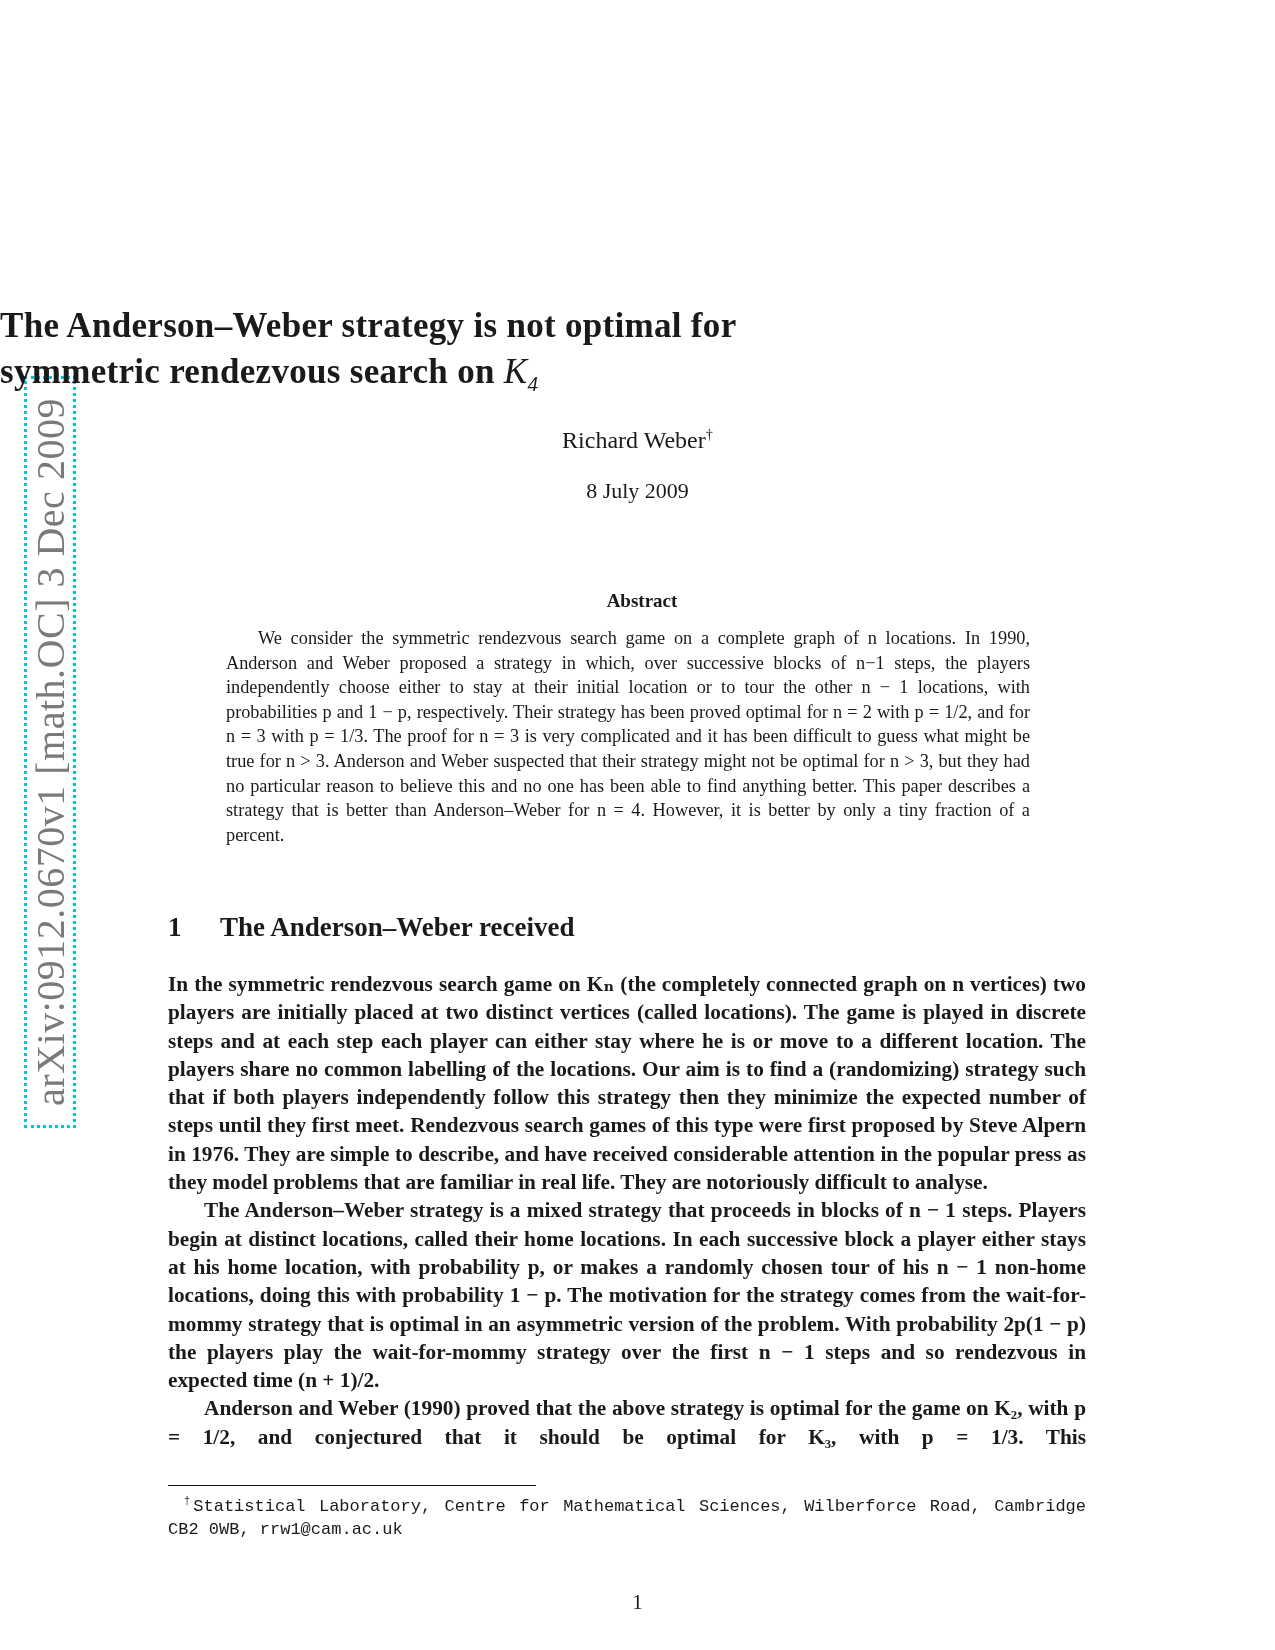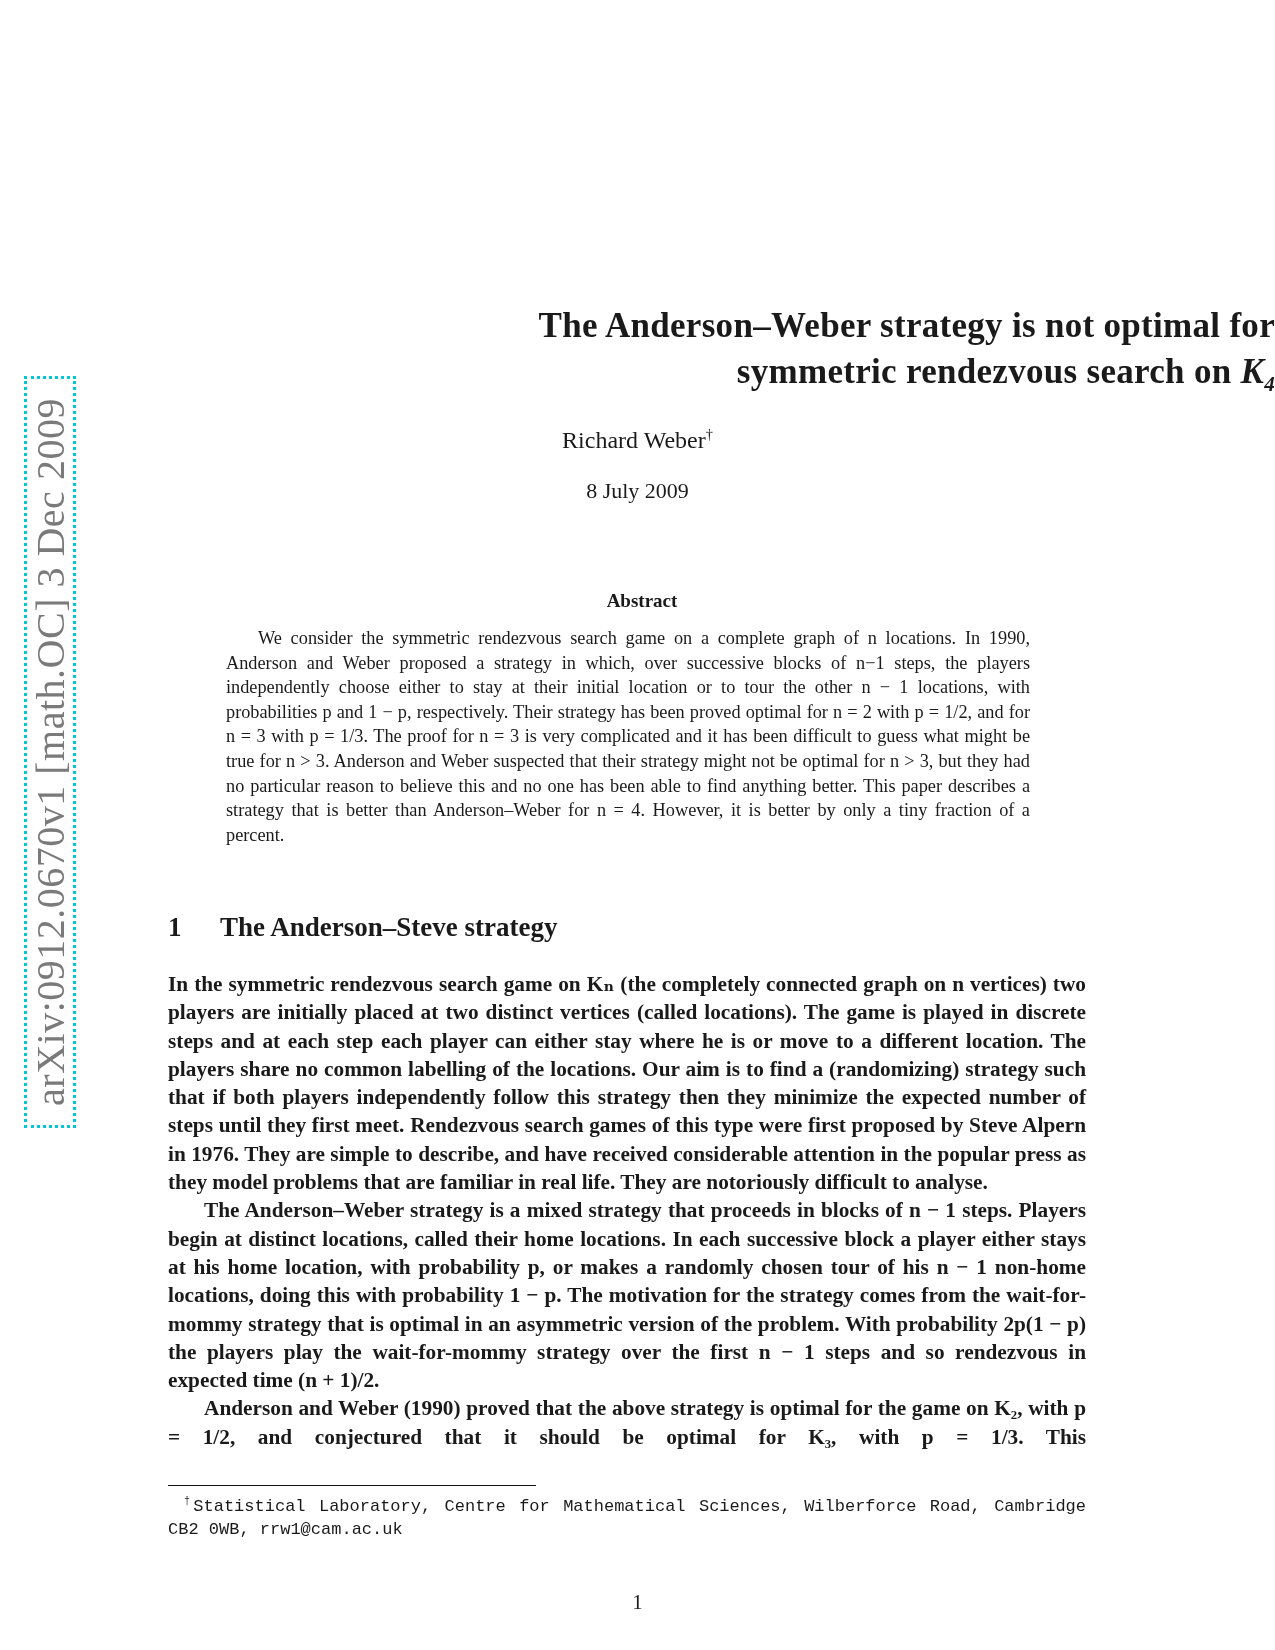--- a/index.html
+++ b/index.html
@@ -3,23 +3,23 @@
 <meta charset="utf-8">
 <style>
   html, body { margin: 0; padding: 0; background: #ffffff; }
   body { width: 1275px; height: 1650px; position: relative; overflow: hidden;
          font-family: "Liberation Serif", "DejaVu Serif", serif; color: #1a1a1a; }
   .stamp { position: absolute; left: 24px; top: 376px; width: 52px; height: 752px;
            border: 3px dotted #00c8d8; box-sizing: border-box; }
   .stamp-text { position: absolute; left: 50%; top: 50%; white-space: nowrap;
                 transform: translate(-50%, -50%) rotate(-90deg);
                 font-size: 40px; color: #7a7a7a; letter-spacing: 0.5px; }
-  .title { position: absolute; left: 0; right: 0; top: 303px; text-align: right;
+  .title { position: absolute; left: 0; right: 0; top: 303px; text-align: left;
            font-weight: bold; font-size: 35px; line-height: 46px; letter-spacing: 0.3px; }
-  .title i { font-weight: bold; margin-top: 8px; }
+  .title i { font-weight: normal; margin-top: 8px; }
   .author { position: absolute; left: 0; right: 0; top: 426px; text-align: center; font-size: 24px; }
   .date { position: absolute; left: 0; right: 0; top: 478px; text-align: center; font-size: 22px; }
   .abs-head { position: absolute; left: 9px; right: 0; top: 590px; text-align: center;
               font-weight: bold; font-size: 19px; }
   .abstract { position: absolute; left: 226px; width: 804px; top: 626px;
               font-size: 18.3px; line-height: 24.6px; text-align: justify; }
   .abstract .ind { text-indent: 32px; margin: 0; }
   .sec { position: absolute; left: 168px; top: 912px; font-weight: bold; font-size: 27px; }
   .sec .num { display: inline-block; width: 52px; }
   .body { position: absolute; left: 168px; width: 918px; top: 970px;
@@ -52,21 +52,21 @@
 </div>
 
 <div class="date">8 July 2009</div>
 
 <div class="abs-head">Abstract</div>
 <div class="abstract">
   <p class="ind">We consider the symmetric rendezvous search game on a complete graph of n locations. In 1990, Anderson and Weber proposed a strategy in which, over successive blocks of n−1 steps, the players independently choose either to stay at their initial location or to tour the other n − 1 locations, with probabilities p and 1 − p, respectively. Their strategy has been proved optimal for n = 2 with p = 1/2, and for n = 3 with p = 1/3. The proof for n = 3 is very complicated and it has been difficult to guess what might be true for n &gt; 3. Anderson and Weber suspected that their strategy might not be optimal for n &gt; 3, but they had no particular reason to believe this and no one has been able to find anything better. This paper describes a strategy that is better than Anderson–Weber for n = 4. However, it is better by only a tiny fraction of a percent.</p>
 </div>
 
 <div class="sec">
-  <span class="num">1</span><span>The Anderson–Steve strategy</span>
+  <span class="num">1</span><span>The Anderson–Weber received</span>
 </div>
 
 <div class="body">
   <p>In the symmetric rendezvous search game on Kₙ (the completely connected graph on n vertices) two players are initially placed at two distinct vertices (called locations). The game is played in discrete steps and at each step each player can either stay where he is or move to a different location. The players share no common labelling of the locations. Our aim is to find a (randomizing) strategy such that if both players independently follow this strategy then they minimize the expected number of steps until they first meet. Rendezvous search games of this type were first proposed by Steve Alpern in 1976. They are simple to describe, and have received considerable attention in the popular press as they model problems that are familiar in real life. They are notoriously difficult to analyse.</p>
   <p>The Anderson–Weber strategy is a mixed strategy that proceeds in blocks of n − 1 steps. Players begin at distinct locations, called their home locations. In each successive block a player either stays at his home location, with probability p, or makes a randomly chosen tour of his n − 1 non-home locations, doing this with probability 1 − p. The motivation for the strategy comes from the wait-for-mommy strategy that is optimal in an asymmetric version of the problem. With probability 2p(1 − p) the players play the wait-for-mommy strategy over the first n − 1 steps and so rendezvous in expected time (n + 1)/2.</p>
   <p style="text-align-last: justify;">Anderson and Weber (1990) proved that the above strategy is optimal for the game on K₂, with p = 1/2, and conjectured that it should be optimal for K₃, with p = 1/3. This</p>
 </div>
 
 <div class="rule"></div>
 <div class="foot">

